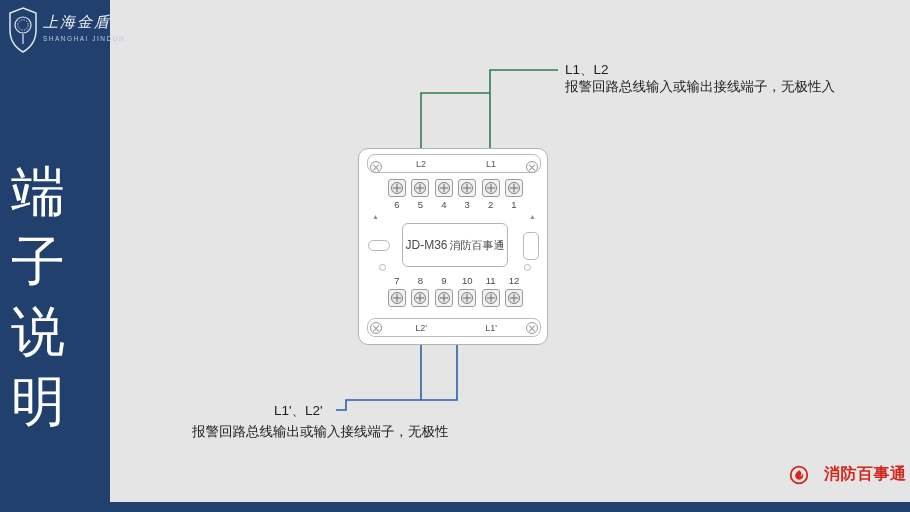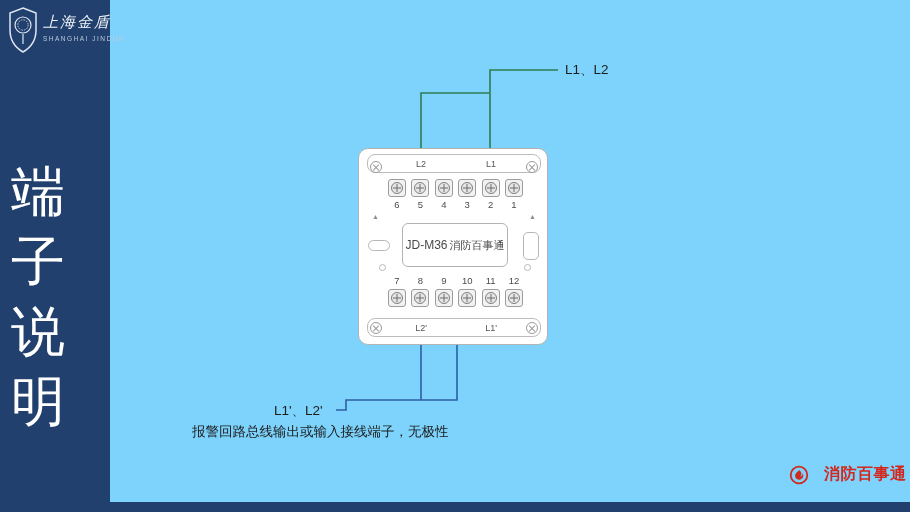--- a/index.html
+++ b/index.html
@@ -1,18 +1,18 @@
 <!DOCTYPE html>
 <html><head>
 <meta charset="utf-8">
 <style>
   * { margin:0; padding:0; box-sizing:border-box; }
   html,body { width:910px; height:512px; }
   body { font-family:"Liberation Sans","DejaVu Sans",sans-serif; background:#fff; }
-  .screen { position:relative; width:910px; height:512px; overflow:hidden; background:#7dd3fc; }
+  .screen { position:relative; width:910px; height:512px; overflow:hidden; background:#e5e5e5; }
 
   
   .sidebar { position:absolute; left:0; top:0; width:110px; height:512px; background:#21406d; z-index:4; }
   .bottombar { position:absolute; left:0; bottom:0; width:910px; height:10px; background:#21406d; z-index:3; }
 
   .logo { position:absolute; left:8px; top:7px; display:flex; gap:5px; align-items:flex-start; }
   .logo-text { padding-top:6px; }
   .brand-cn { font-family:"Liberation Serif","DejaVu Serif",serif; font-style:italic; font-size:15px; color:#eef2f8; letter-spacing:2px; white-space:nowrap; }
   .brand-en { margin-top:3px; font-size:6.5px; color:#bcc9de; letter-spacing:1.5px; white-space:nowrap; }
 
@@ -180,20 +180,21 @@
           <span class="screwhead"></span>
         </span>
       <span class="term">
           <span class="screwhead"></span>
         </span>
     </div>
   </div>
 
   <div class="ann ann-top">
     <div>L1、L2</div>
+    <div>报警回路总线输入或输出接线端子，无极性入</div>
   </div>
   <div class="ann ann-bottom-title">L1'、L2'</div>
   <div class="ann ann-bottom-desc">报警回路总线输出或输入接线端子，无极性</div>
 
   <div class="footer-brand">
     <svg width="20" height="20" viewBox="0 0 20 20">
       <circle cx="10" cy="10" r="8.3" fill="none" stroke="#d2281e" stroke-width="1.8"></circle>
       <path d="M10.3 5.2 C13.2 7.2 12.8 10.2 10.8 11.8 C12.8 11.3 13.8 9.8 13.6 7.9 C15.1 10.4 14.2 13.4 11.3 14.4 C8.4 15.3 6.1 13.4 6.1 10.8 C6.1 8.5 8 7 10.3 5.2 Z" fill="#d2281e"></path>
     </svg>
     <span class="txt">消防百事通</span>

